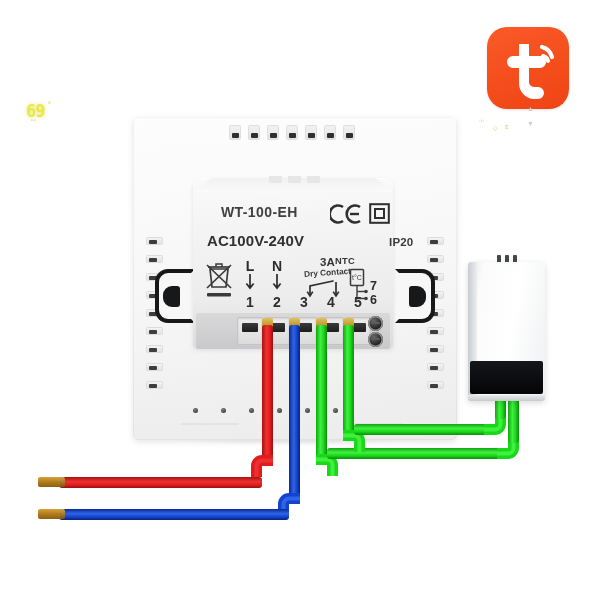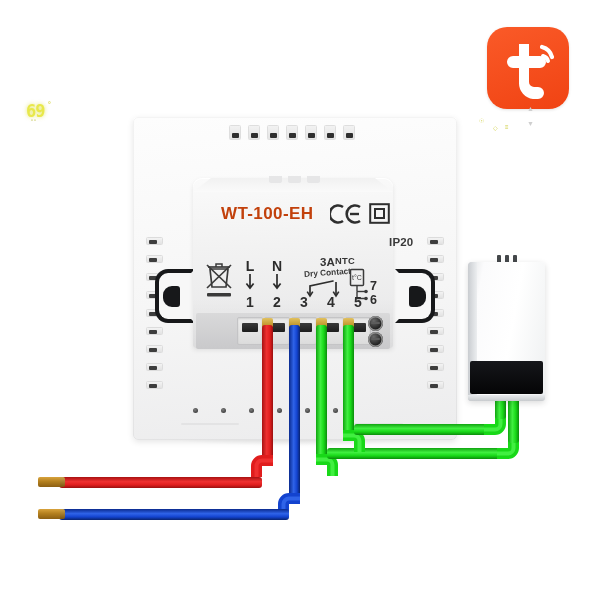--- a/index.html
+++ b/index.html
@@ -55,21 +55,21 @@
 
   
   .tvent{position:absolute;top:-53px;width:12px;height:15px;
     background:linear-gradient(180deg,#f2f2f2,#e4e4e4);border:1px solid #dedede;
     border-radius:1.5px;box-sizing:border-box;}
   .tvent::after{content:"";position:absolute;left:1.5px;bottom:1.5px;width:7px;height:5px;
     background:#2f2f2f;border-radius:1px;}
 
   
   .lbl{position:absolute;color:#2c2c2c;white-space:nowrap;letter-spacing:.2px;}
-  .model{font-size:17px;font-weight:700;letter-spacing:.4px;color:#c2410c;}
+  .model{font-size:14px;font-weight:700;letter-spacing:.4px;color:#404040;}
   .volt{font-size:15px;font-weight:700;letter-spacing:.1px;color:#303030;}
   .ip20{font-size:11.5px;font-weight:700;color:#3a3a3a;}
   .termnum{position:absolute;font-size:14px;font-weight:700;color:#2e2e2e;text-align:center;width:14px;}
   .ln{position:absolute;font-size:14px;font-weight:700;color:#2b2b2b;text-align:center;width:14px;}
   .amp{position:absolute;font-size:11.5px;font-weight:700;color:#333;}
   .drytxt{position:absolute;font-size:8.3px;font-weight:700;color:#3a3a3a;
     transform:rotate(-4deg);transform-origin:left center;}
   .ntctxt{position:absolute;font-size:9.3px;font-weight:700;color:#333;letter-spacing:.3px;}
   .ntcnum{position:absolute;font-size:12.5px;font-weight:700;color:#2e2e2e;}
 
@@ -206,20 +206,21 @@
     <div class="tvent" style="left:0px;"></div>
     <div class="tvent" style="left:19px;"></div>
     <div class="tvent" style="left:38px;"></div>
     <div class="tvent" style="left:57px;"></div>
     <div class="tvent" style="left:76px;"></div>
     <div class="tvent" style="left:95px;"></div>
     <div class="tvent" style="left:114px;"></div>
   </div>
 
   <div class="lbl model" style="left:221px;top:204px;">WT-100-EH</div>
+  <div class="lbl volt" style="left:207px;top:232px;">AC100V-240V</div>
 
   <svg style="position:absolute;left:330px;top:204px;" width="34" height="20" viewBox="0 0 34 20">
     <path d="M13 3 A8.5 8.5 0 1 0 13 17" stroke="#2e2e2e" stroke-width="2.6" fill="none"></path>
     <path d="M30 3 A8.5 8.5 0 1 0 30 17" stroke="#2e2e2e" stroke-width="2.6" fill="none"></path>
     <path d="M20 10 h9" stroke="#2e2e2e" stroke-width="2.4" fill="none"></path>
   </svg>
 
   <svg style="position:absolute;left:369px;top:203px;" width="21" height="21" viewBox="0 0 21 21">
     <rect x="1.2" y="1.2" width="18.6" height="18.6" stroke="#2e2e2e" stroke-width="2" fill="none"></rect>
     <rect x="6" y="6" width="9" height="9" stroke="#2e2e2e" stroke-width="2" fill="none"></rect>

